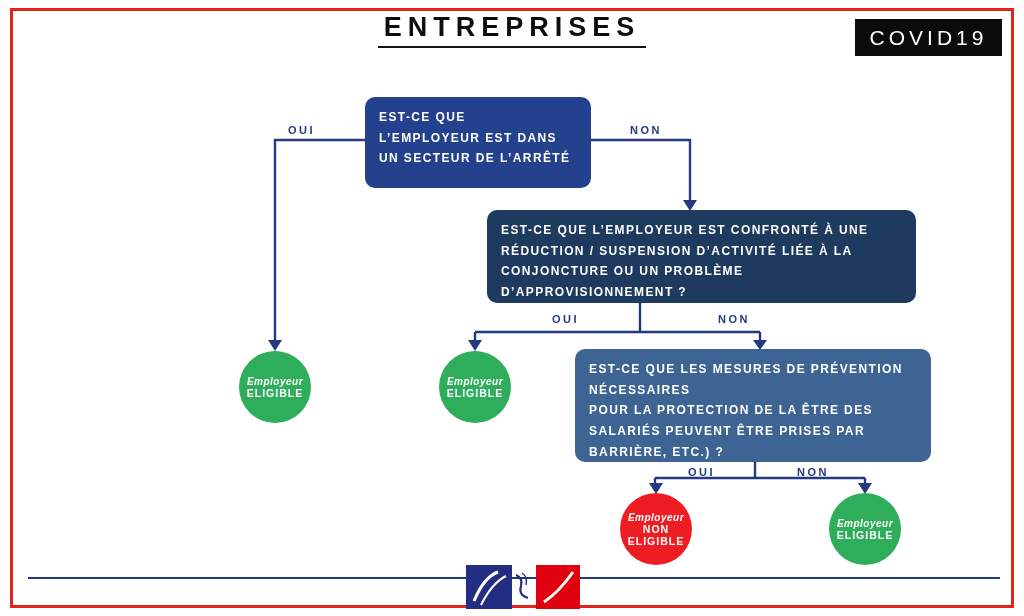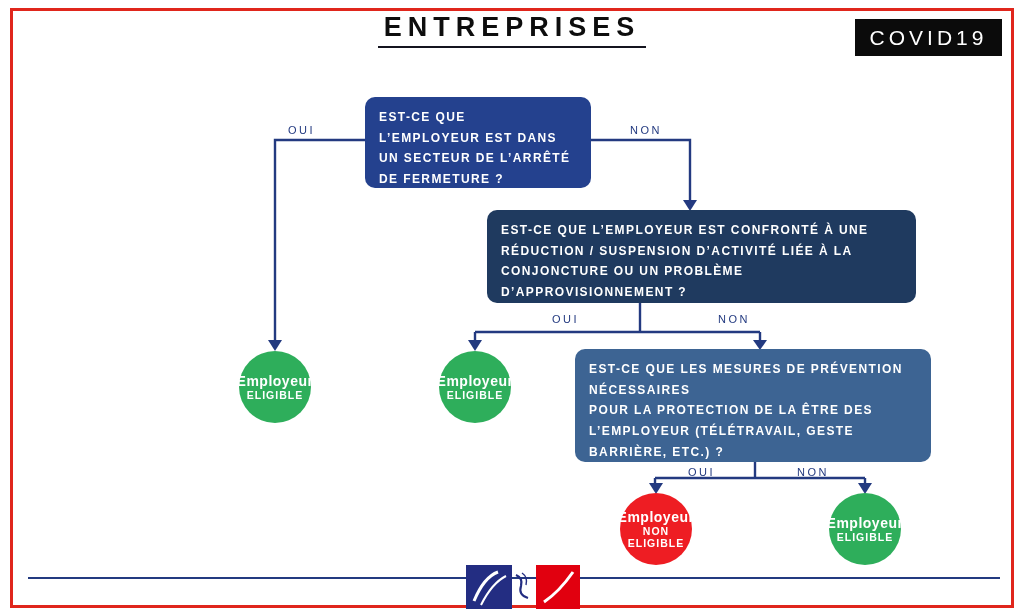--- a/index.html
+++ b/index.html
@@ -44,36 +44,36 @@
     position:absolute; color:#fff; font-weight:bold;
     border-radius:10px; padding:10px 14px;
     font-size:12px; letter-spacing:1.4px; line-height:1.72;
   }
   #q1 { left:365px; top:97px;  width:226px; height:91px;  background:var(--q1-bg,#24418e); }
   #q2 { left:487px; top:210px; width:429px; height:93px;  background:var(--q2-bg,#1f3a5f); }
   #q3 { left:575px; top:349px; width:356px; height:113px; background:var(--q3-bg,#3d6493); }
 
   .branch {
     position:absolute; color:var(--navy-line,#233a80);
-    font-weight:normal; font-size:11px; letter-spacing:2.5px;
+    font-weight:bold; font-size:11px; letter-spacing:2.5px;
   }
   #oui1 { left:288px; top:124px; }
   #non1 { left:630px; top:124px; }
   #oui2 { left:552px; top:313px; }
   #non2 { left:718px; top:313px; }
   #oui3 { left:688px; top:466px; }
   #non3 { left:797px; top:466px; }
 
   .outcome {
     position:absolute; width:72px; height:72px; border-radius:50%;
     color:#fff; display:flex; flex-direction:column;
     align-items:center; justify-content:center; text-align:center;
     font-weight:bold;
   }
-  .outcome .emp   { font-size:14px;  letter-spacing:.5px; }
+  .outcome .emp   { font-size:10px;  letter-spacing:.5px;font-style:italic; }
   .outcome .stat  { font-size:10.5px; letter-spacing:1px; }
   .outcome.green  { background:var(--eligible-green,#2eae5b); }
   .outcome.redbg  { background:var(--non-eligible-red,#ee1d23); }
   #o1 { left:239px; top:351px; }
   #o2 { left:439px; top:351px; }
   #o3 { left:620px; top:493px; }
   #o4 { left:829px; top:493px; }
 
   .connectors { position:absolute; left:0; top:0; width:1024px; height:616px; pointer-events:none; }
 
@@ -114,39 +114,38 @@
     <span class="title">ENTREPRISES</span>
   </div>
 
   <div class="badge">COVID19</div>
 
 
   <div class="qbox" id="q1">
     <div>EST-CE QUE</div>
     <div>L’EMPLOYEUR EST DANS</div>
     <div>UN SECTEUR DE L’ARRÊTÉ</div>
-    <div>DE FERMETURE ?</div>
   </div>
   <div class="branch" id="oui1">OUI</div>
   <div class="branch" id="non1">NON</div>
 
   <div class="qbox" id="q2">
     <div>EST-CE QUE L’EMPLOYEUR EST CONFRONTÉ À UNE</div>
     <div>RÉDUCTION / SUSPENSION D’ACTIVITÉ LIÉE À LA</div>
     <div>CONJONCTURE OU UN PROBLÈME</div>
     <div>D’APPROVISIONNEMENT ?</div>
   </div>
   <div class="branch" id="oui2">OUI</div>
   <div class="branch" id="non2">NON</div>
 
   <div class="qbox" id="q3">
     <div>EST-CE QUE LES MESURES DE PRÉVENTION</div>
     <div>NÉCESSAIRES</div>
     <div>POUR LA PROTECTION DE LA ÊTRE DES</div>
-    <div>L’EMPLOYEUR (TÉLÉTRAVAIL, GESTE</div>
+    <div>SALARIÉS PEUVENT ÊTRE PRISES PAR</div>
     <div>BARRIÈRE, ETC.) ?</div>
   </div>
   <div class="branch" id="oui3">OUI</div>
   <div class="branch" id="non3">NON</div>
 
   <div class="outcome green" id="o1">
     <div class="emp">Employeur</div>
     <div class="stat">ELIGIBLE</div>
   </div>
 

